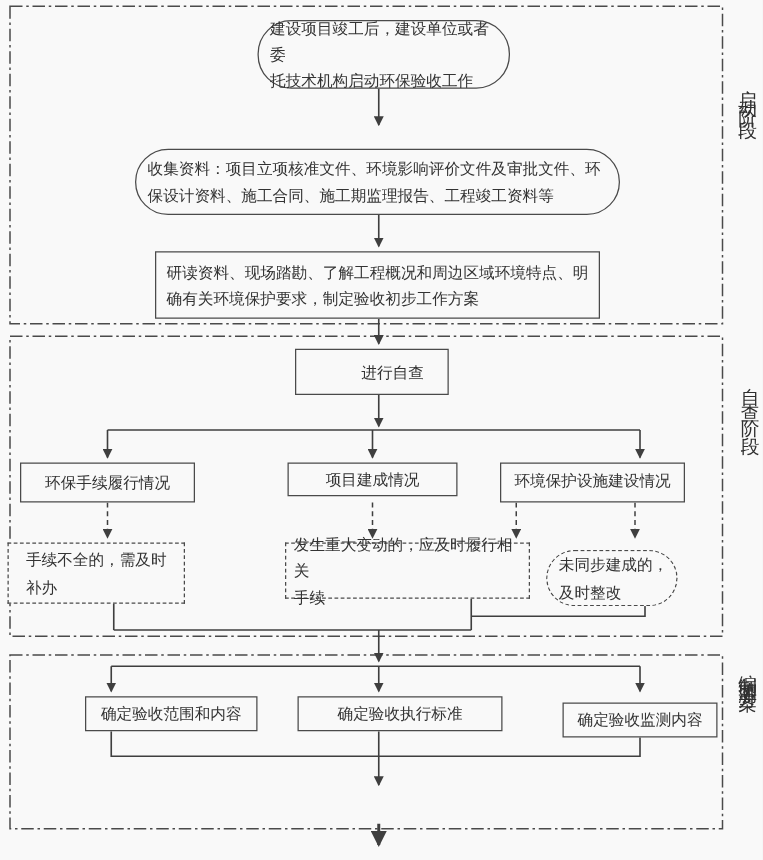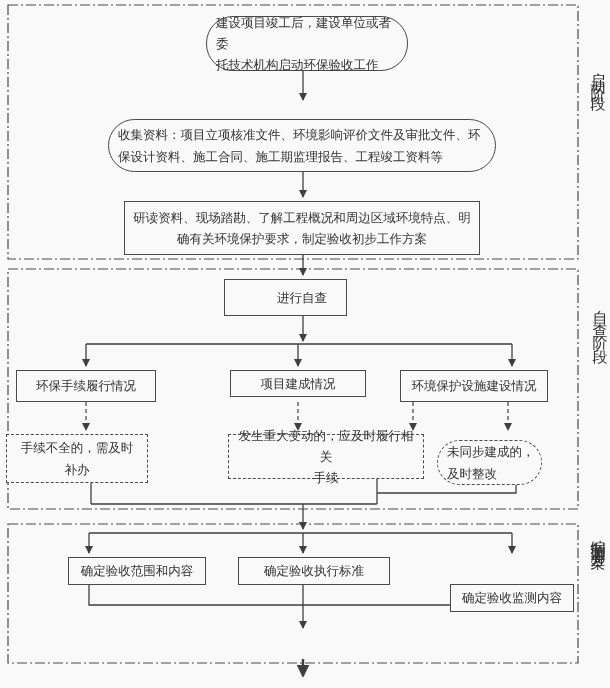--- a/index.html
+++ b/index.html
@@ -7,46 +7,46 @@
   .canvas {
     position:relative; width:610px; height:688px;
     background:#f9f9f9; color:#333; overflow:hidden;
   }
   svg.wires { position:absolute; left:0; top:0; width:610px; height:688px; }
   .node {
     position:absolute;
     border:1.4px solid #4a4a4a;
     background:#f9f9f9;
     display:flex; align-items:center; justify-content:center;
-    text-align:center;
+    text-align:left;
     font-size:12.5px; line-height:1.7; color:#333;
     white-space:pre-line;
     padding:2px 6px;
   }
   .node.align-left { justify-content:flex-start; text-align:left; padding-left:9px;border-radius:27px; }
   .node.dashed { border:1.2px dashed #4a4a4a; }
   .stage-label {
     position:absolute;
     writing-mode:vertical-rl; text-orientation:upright;
     font-size:15px; color:#2f2f2f;
   }
   
   #n-start   { left:206px; top:16px;  width:202px; height:55px; }
   #n-collect { left:108px; top:104px; width:388px; height:53px;margin-top:15px; }
   #n-study   { left:124px; top:201px; width:356px; height:54px; }
-  #n-selfcheck { left:224px; top:279px; width:123px; height:37px;padding-left:39px; }
+  #n-selfcheck { left:236px; top:279px; width:123px; height:37px;padding-left:39px; }
   #n-procedures { left:16px;  top:370px; width:140px; height:32px; }
   #n-built      { left:230px; top:370px; width:136px; height:27px; }
-  #n-facilities { left:400px; top:370px; width:148px; height:32px; }
+  #n-facilities { left:400px; top:370px; width:148px; height:32px;font-family:Liberation Serif, serif; }
   #n-fixproc  { left:6px;  top:434px; width:142px; height:49px; }
   #n-majorchg { left:228px; top:434px; width:196px; height:45px; }
   #n-notsync  { left:437px; top:440px; width:105px; height:45px; }
   #n-scope    { left:20px;  top:557px; width:138px; height:28px;margin-left:48px; }
-  #n-standard { left:238px; top:557px; width:152px; height:28px; }
-  #n-moncontent { left:450px; top:584px; width:124px; height:28px; }
+  #n-standard { left:238px; top:557px; width:164px; height:28px; }
+  #n-moncontent { left:450px; top:562px; width:124px; height:28px; }
   #n-plan     { left:205px; top:632px; width:198px; height:27px; }
   
   #lbl-startup   { left:588px; top:60px;  letter-spacing:8px; }
   #lbl-selfcheck { left:590px; top:298px; letter-spacing:13px; }
   #lbl-plan      { left:588px; top:527px; letter-spacing:3px; }
 </style>
 </head>
 <body>
 
 <div class="canvas">

